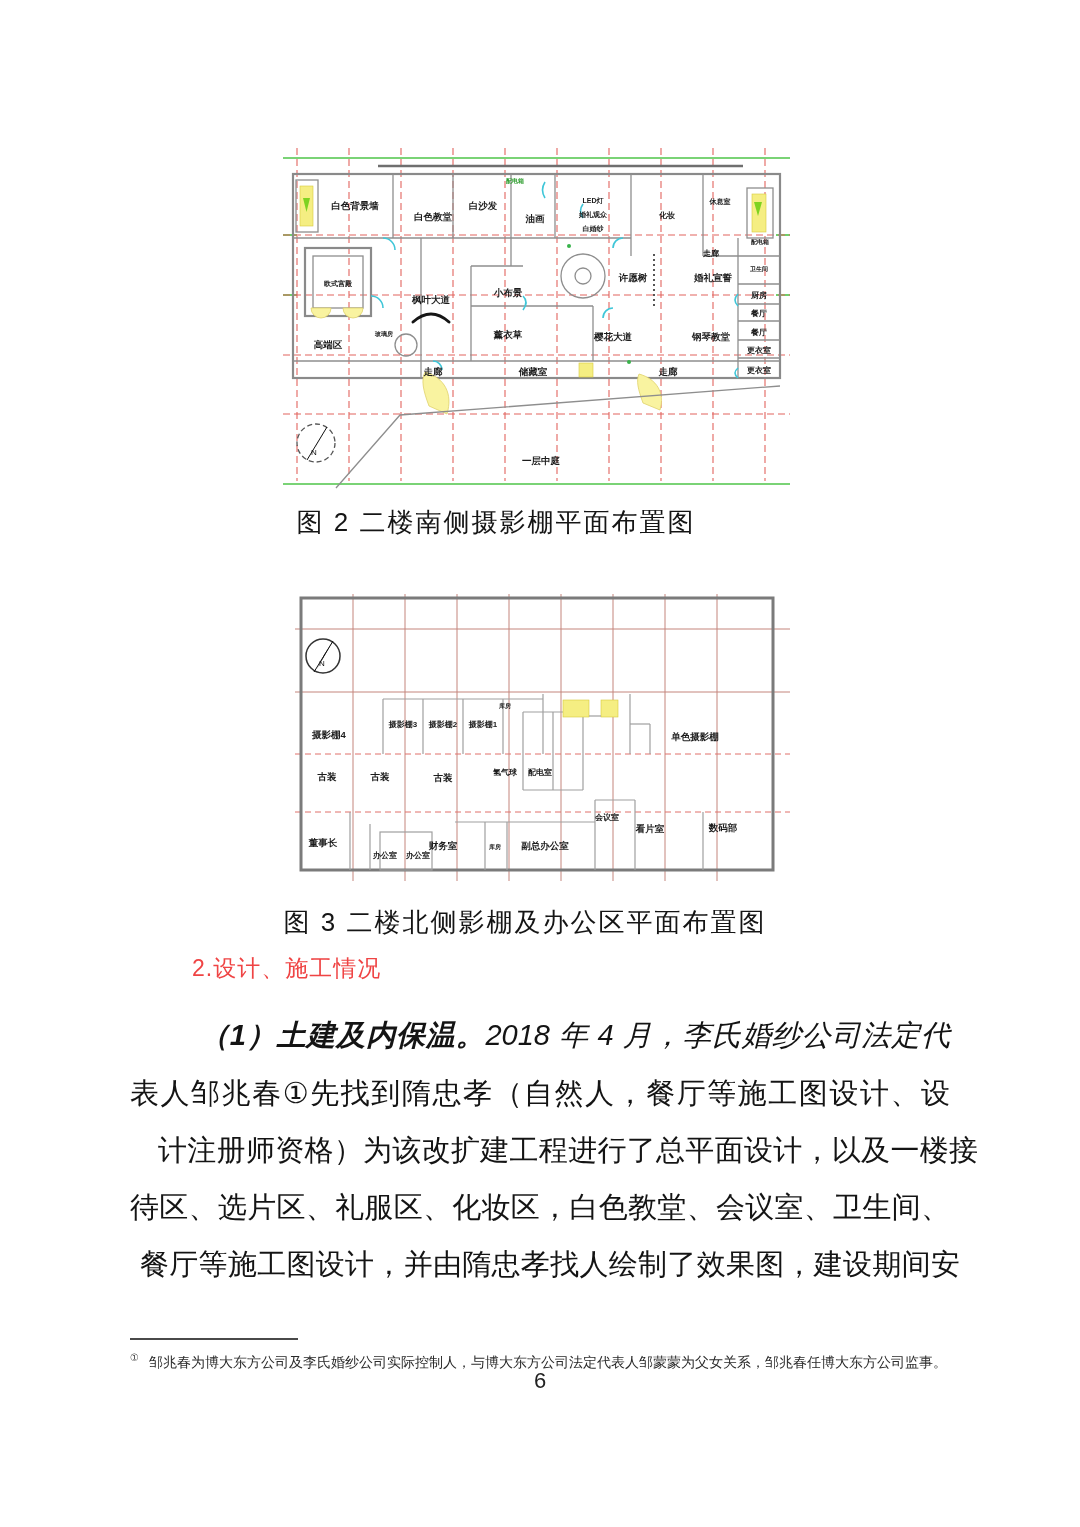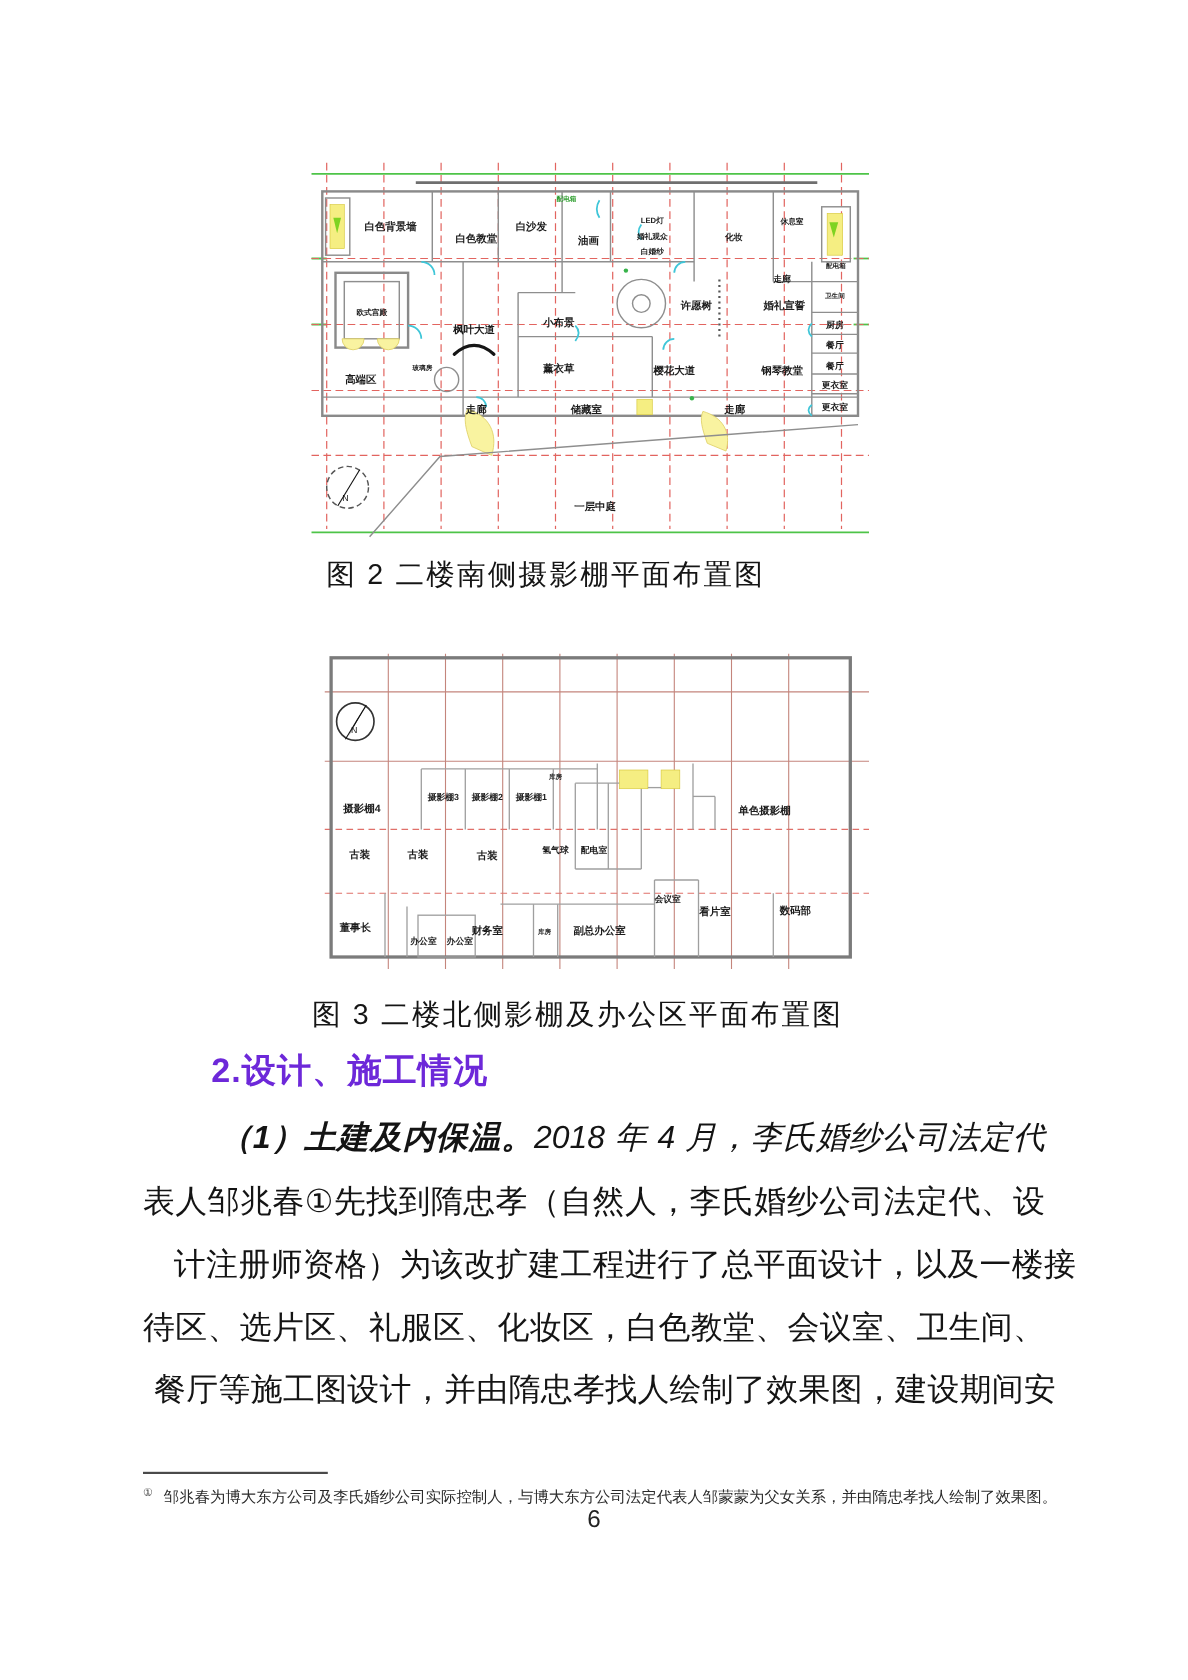--- a/index.html
+++ b/index.html
@@ -7,21 +7,21 @@
     width:1080px;height:1527px;position:relative;background:#ffffff;
     font-family:"Liberation Sans","DejaVu Sans",sans-serif;color:#111;
     overflow:hidden;
   }
   .abs{position:absolute;}
   .caption{
     width:992px;text-align:center;font-size:26px;letter-spacing:2px;
     color:#151515;
   }
   .heading{
-    font-size:31px;font-weight:bold;color:#6d28d9;letter-spacing:1px;
+    font-size:23px;font-weight:normal;color:#ef4444;letter-spacing:1px;
   }
   .bodyline{
     font-size:29px;color:#141414;white-space:nowrap;
     text-align:justify;text-align-last:justify;line-height:34px;
   }
   .lead-bold{font-weight:bold;}
   .footrule{width:168px;border-top:2px solid #4a4a4a;}
   .footnote{
     font-size:14px;color:#2a2a2a;white-space:nowrap;letter-spacing:0px;
   }
@@ -259,23 +259,23 @@
   <text class="t" x="250" y="255">副总办公室</text>
 </svg>
 
 <div class="abs caption" style="top:905px;left:0;margin-left:29px;">图 3 二楼北侧影棚及办公区平面布置图</div>
 
 <div class="abs heading" style="left:192px;top:953px;">2.设计、施工情况</div>
 
 <div class="abs bodyline" style="left:200px;top:1018px;width:750px;font-style:italic;">
   <span class="lead-bold">（1）土建及内保温。</span><span>2018 年 4 月，李氏婚纱公司法定代</span>
 </div>
-<div class="abs bodyline" style="left:130px;top:1076px;width:820px;">表人邹兆春①先找到隋忠孝（自然人，李氏婚纱公司法定代、设</div>
+<div class="abs bodyline" style="left:130px;top:1076px;width:820px;">表人邹兆春①先找到隋忠孝（自然人，餐厅等施工图设计、设</div>
 <div class="abs bodyline" style="left:130px;top:1133px;width:820px;margin-left:28px;">计注册师资格）为该改扩建工程进行了总平面设计，以及一楼接</div>
 <div class="abs bodyline" style="left:130px;top:1190px;width:820px;">待区、选片区、礼服区、化妆区，白色教堂、会议室、卫生间、</div>
 <div class="abs bodyline" style="left:140px;top:1247px;width:820px;">餐厅等施工图设计，并由隋忠孝找人绘制了效果图，建设期间安</div>
 
 <div class="abs footrule" style="left:130px;top:1338px;"></div>
 <div class="abs footnote" style="left:130px;top:1352px;">
-  <span class="fmark">①</span><span>邹兆春为博大东方公司及李氏婚纱公司实际控制人，与博大东方公司法定代表人邹蒙蒙为父女关系，并由隋忠孝找人绘制了效果图。</span>
+  <span class="fmark">①</span><span>邹兆春为博大东方公司及李氏婚纱公司实际控制人，与博大东方公司法定代表人邹蒙蒙为父女关系，邹兆春任博大东方公司监事。</span>
 </div>
 
 <div class="abs pagenum" style="left:0;top:1368px;">6</div>
 
 </body></html>

